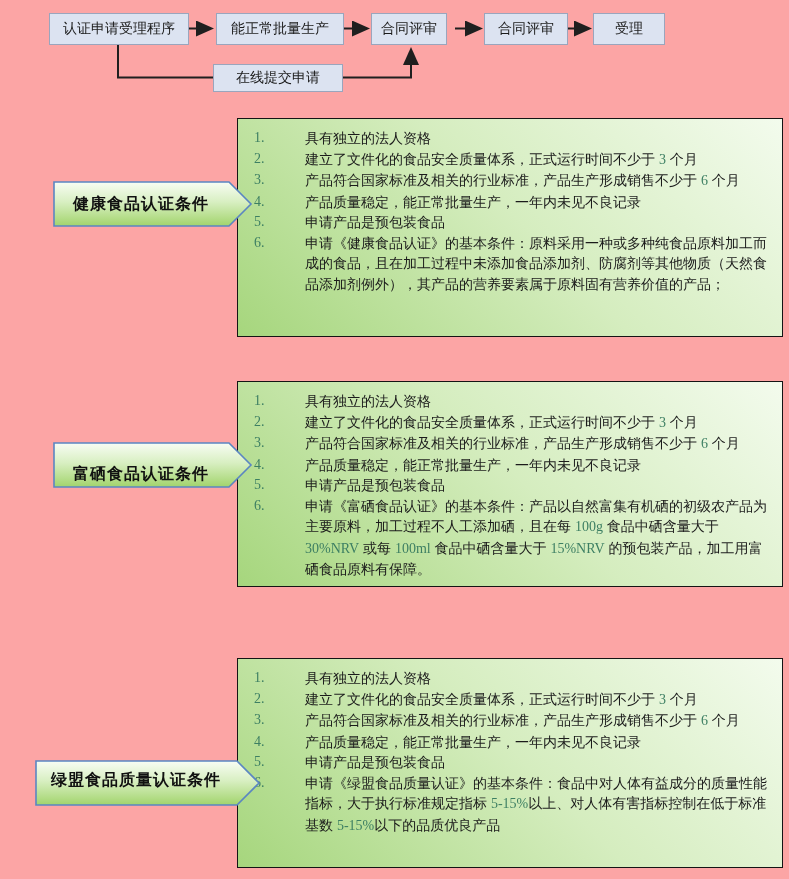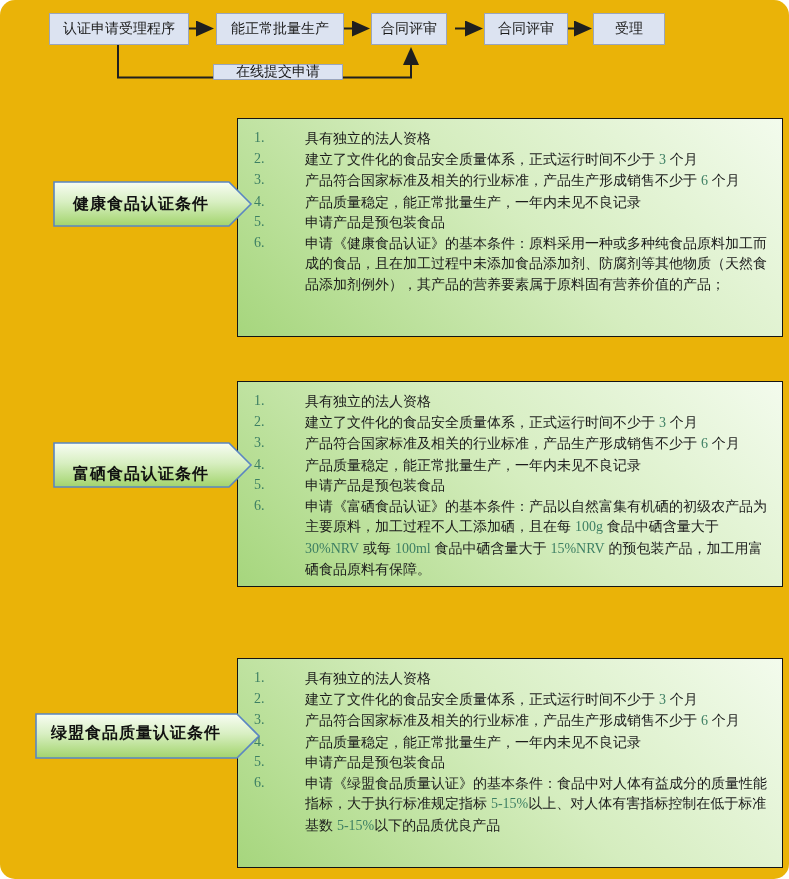--- a/index.html
+++ b/index.html
@@ -1,17 +1,17 @@
 <!DOCTYPE html>
 <html><head>
 <meta charset="utf-8">
 <style>
   html,body{margin:0;padding:0;background:#ffffff;}
-  .stage{position:relative;width:789px;height:879px;background:#eab308;overflow:hidden;
-         font-family:"Liberation Sans","DejaVu Sans",sans-serif;border-radius:15px;}
+  .stage{position:relative;width:789px;height:879px;background:#fca5a5;overflow:hidden;
+         font-family:"Liberation Sans","DejaVu Sans",sans-serif;}
   svg{display:block;}
   .conn{position:absolute;left:0;top:0;pointer-events:none;}
 
   
   .fnode{position:absolute;height:32px;background:#dce3f1;border:1px solid #9aa5bd;
          display:flex;align-items:center;justify-content:center;
          font-size:14px;color:#1b1b1b;box-sizing:border-box;}
 
   
   .panel{position:absolute;width:546px;box-sizing:border-box;border:1px solid #141414;
@@ -57,21 +57,21 @@
   </div>
   <div class="fnode" style="left:371px;top:13px;width:76px">
     <span>合同评审</span>
   </div>
   <div class="fnode" style="left:484px;top:13px;width:84px">
     <span>合同评审</span>
   </div>
   <div class="fnode" style="left:593px;top:13px;width:72px">
     <span>受理</span>
   </div>
-  <div class="fnode" style="left:213px;top:64px;width:130px;height:16px">
+  <div class="fnode" style="left:213px;top:64px;width:130px;height:28px">
     <span>在线提交申请</span>
   </div>
 
   <div class="panel" style="left:237px;top:118px;height:219px">
     <ol>
         <li>
           <span class="num">1.</span>
           <span class="txt">具有独立的法人资格</span>
         </li>
         <li>
@@ -166,20 +166,20 @@
         <li>
           <span class="num">5.</span>
           <span class="txt">申请产品是预包装食品</span>
         </li>
         <li>
           <span class="num">6.</span>
           <span class="txt">申请《绿盟食品质量认证》的基本条件：食品中对人体有益成分的质量性能指标，大于执行标准规定指标 <span class="lat">5-15%</span>以上、对人体有害指标控制在低于标准基数 <span class="lat">5-15%</span>以下的品质优良产品</span>
         </li>
       </ol>
   </div>
-  <div class="tag" style="left:27px;top:713px;width:226px;height:40px">
+  <div class="tag" style="left:27px;top:760px;width:226px;height:40px">
     <svg width="226" height="46">
       <polygon points="1,1 202,1 224,23 202,45 1,45" fill="url(#gtag)" stroke="#5b86c2" stroke-width="1.6"></polygon>
     </svg>
     <div class="tag-text" style="right:24px">绿盟食品质量认证条件</div>
   </div>
 
 </div>
 
 </body></html>

